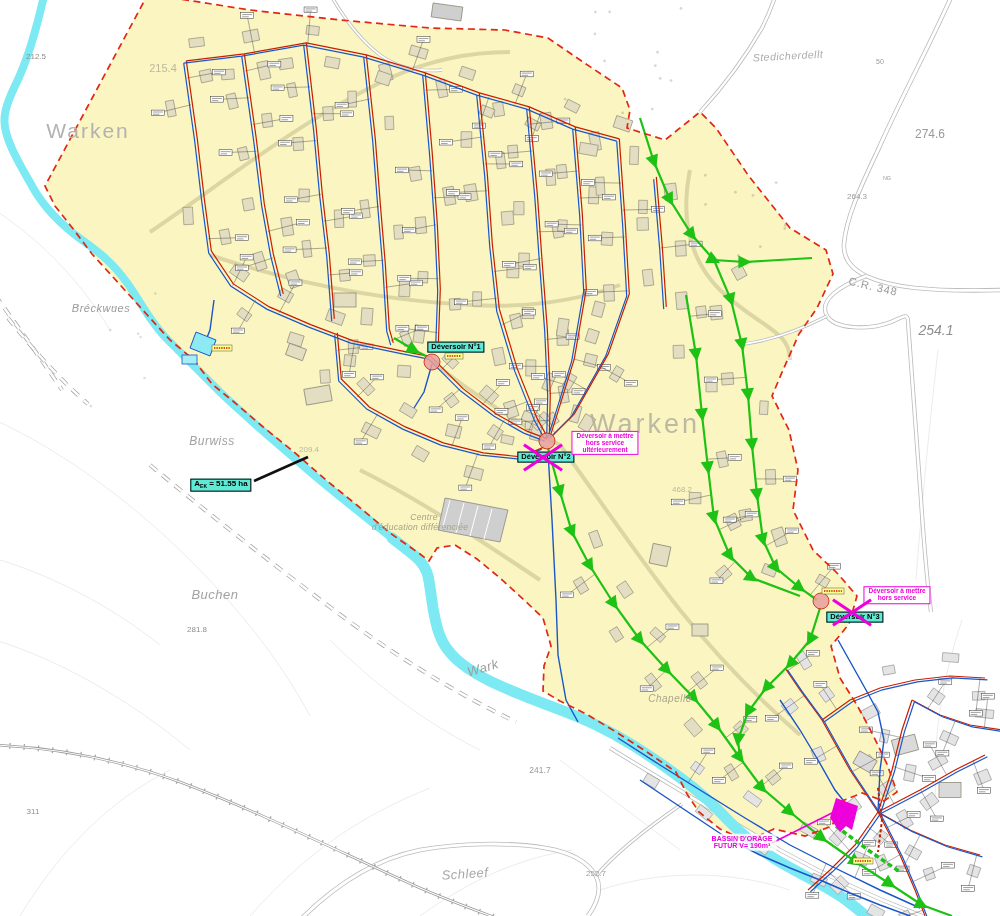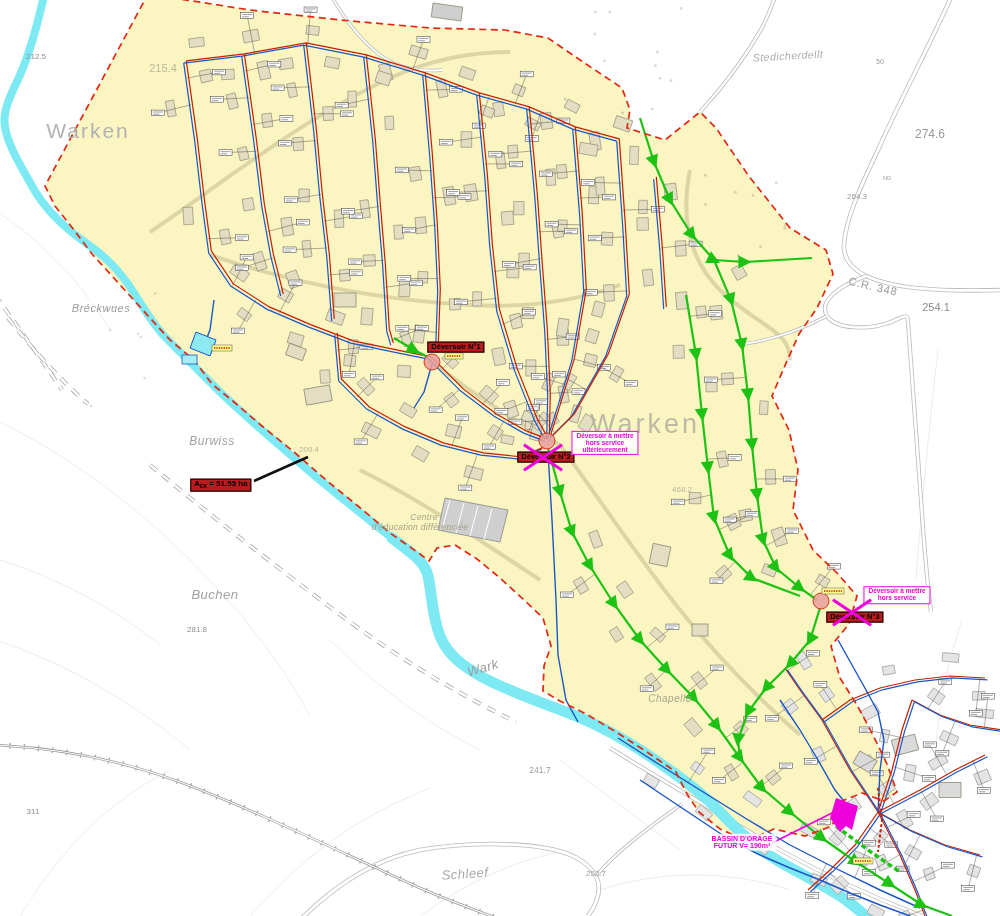--- a/index.html
+++ b/index.html
@@ -3,21 +3,21 @@
 <meta charset="utf-8">
 <style>
   html,body{margin:0;padding:0;background:#fff;}
   #viewport{position:relative;width:1000px;height:916px;overflow:hidden;background:#fff;
     font-family:"Liberation Sans",sans-serif;}
   #map-svg{position:absolute;left:0;top:0;}
   #labels-layer{position:absolute;left:0;top:0;width:1000px;height:916px;pointer-events:none;}
   .lbl{position:absolute;transform-origin:center;white-space:nowrap;line-height:1.04;
     font-family:"Liberation Sans",sans-serif;}
   .place{letter-spacing:.5px;}
-  .ybox{background:#b91c1c;border:1px solid #000;padding:0px 3px 1px 3px;font-weight:bold;color:#000;}
+  .ybox{background:#5eead4;border:1px solid #000;padding:0px 3px 1px 3px;font-weight:bold;color:#000;}
   .note{border:1px solid #EE00DD;background:rgba(255,255,255,.93);color:#EE00DD;font-weight:bold;
     text-align:center;padding:1px 4px;}
   .note.noborder{border:none;background:rgba(255,255,255,.8);}
   .note div{white-space:nowrap;}
   .xmark{position:absolute;width:0;height:0;}
   .xmark span{position:absolute;left:-23px;top:-1.5px;width:46px;height:3px;background:#EE00DD;}
   .xmark span:nth-child(1){transform:rotate(34deg);}
   .xmark span:nth-child(2){transform:rotate(-34deg);}
   sub{font-size:62%;}
 </style>
@@ -898,21 +898,21 @@
       <div class="lbl place" style="left: 670px; top: 699px; transform: translate(-50%, -50%); font-size: 10px; color: rgb(169, 166, 140); font-style: italic; opacity: 1; letter-spacing: 0.5px;">Chapelle</div>
       <div class="lbl place" style="left: 424px; top: 517px; transform: translate(-50%, -50%); font-size: 8.5px; color: rgb(165, 162, 137); font-style: italic; opacity: 1; letter-spacing: 0.3px;">Centre</div>
       <div class="lbl place" style="left: 420px; top: 527px; transform: translate(-50%, -50%); font-size: 8.5px; color: rgb(165, 162, 137); font-style: italic; opacity: 1; letter-spacing: 0.3px;">d'éducation différenciée</div>
       <div class="lbl place" style="left: 873px; top: 287px; transform: translate(-50%, -50%) rotate(13deg); font-size: 11px; color: rgb(154, 154, 154); opacity: 1; letter-spacing: 0.8px;">C.R. 348</div>
       <div class="lbl" style="left: 36px; top: 57px; transform: translate(-50%, -50%); font-size: 8px; color: rgb(142, 142, 142);">212.5</div>
       <div class="lbl" style="left: 163px; top: 69px; transform: translate(-50%, -50%); font-size: 11px; color: rgb(188, 184, 155);">215.4</div>
       <div class="lbl" style="left: 880px; top: 62px; transform: translate(-50%, -50%); font-size: 7px; color: rgb(154, 154, 154);">50</div>
       <div class="lbl" style="left: 930px; top: 134px; transform: translate(-50%, -50%); font-size: 12px; color: rgb(154, 154, 154);">274.6</div>
       <div class="lbl" style="left: 887px; top: 179px; transform: translate(-50%, -50%); font-size: 5.5px; color: rgb(154, 154, 154);">NG</div>
       <div class="lbl" style="left: 857px; top: 197px; transform: translate(-50%, -50%); font-size: 8px; color: rgb(154, 154, 154);">264.3</div>
-      <div class="lbl" style="left: 936px; top: 308px; transform: translate(-50%, -50%); font-size: 11px; color: rgb(142, 142, 142);">254.1</div>
+      <div class="lbl" style="left: 936px; top: 330px; transform: translate(-50%, -50%); font-size: 14px; color: rgb(142, 142, 142); font-style: italic;">254.1</div>
       <div class="lbl" style="left: 271px; top: 450px; transform: translate(-50%, -50%); font-size: 8px; color: rgb(188, 184, 155); margin-left: 38px;">209.4</div>
       <div class="lbl" style="left: 682px; top: 490px; transform: translate(-50%, -50%); font-size: 8px; color: rgb(188, 184, 155);">468.2</div>
       <div class="lbl" style="left: 197px; top: 630px; transform: translate(-50%, -50%); font-size: 8px; color: rgb(142, 142, 142);">281.8</div>
       <div class="lbl" style="left: 33px; top: 812px; transform: translate(-50%, -50%); font-size: 8px; color: rgb(142, 142, 142);">311</div>
       <div class="lbl" style="left: 540px; top: 770px; transform: translate(-50%, -50%); font-size: 8.5px; color: rgb(154, 154, 154);">241.7</div>
       <div class="lbl" style="left: 596px; top: 874px; transform: translate(-50%, -50%); font-size: 8px; color: rgb(154, 154, 154);">252.7</div>
       <div class="lbl ybox" style="left: 456px; top: 347px; transform: translate(-50%, -50%); font-size: 7.5px; color: rgb(0, 0, 0);">Déversoir N°1</div>
       <div class="lbl ybox" style="left: 546px; top: 457px; transform: translate(-50%, -50%); font-size: 7.5px; color: rgb(0, 0, 0);">Déversoir N°2</div>
       <div class="lbl ybox" style="left: 855px; top: 617px; transform: translate(-50%, -50%); font-size: 7.5px; color: rgb(0, 0, 0);">Déversoir N°3</div>
       <div class="lbl note" style="left: 605px; top: 443px; transform: translate(-50%, -50%); font-size: 6.5px;">

